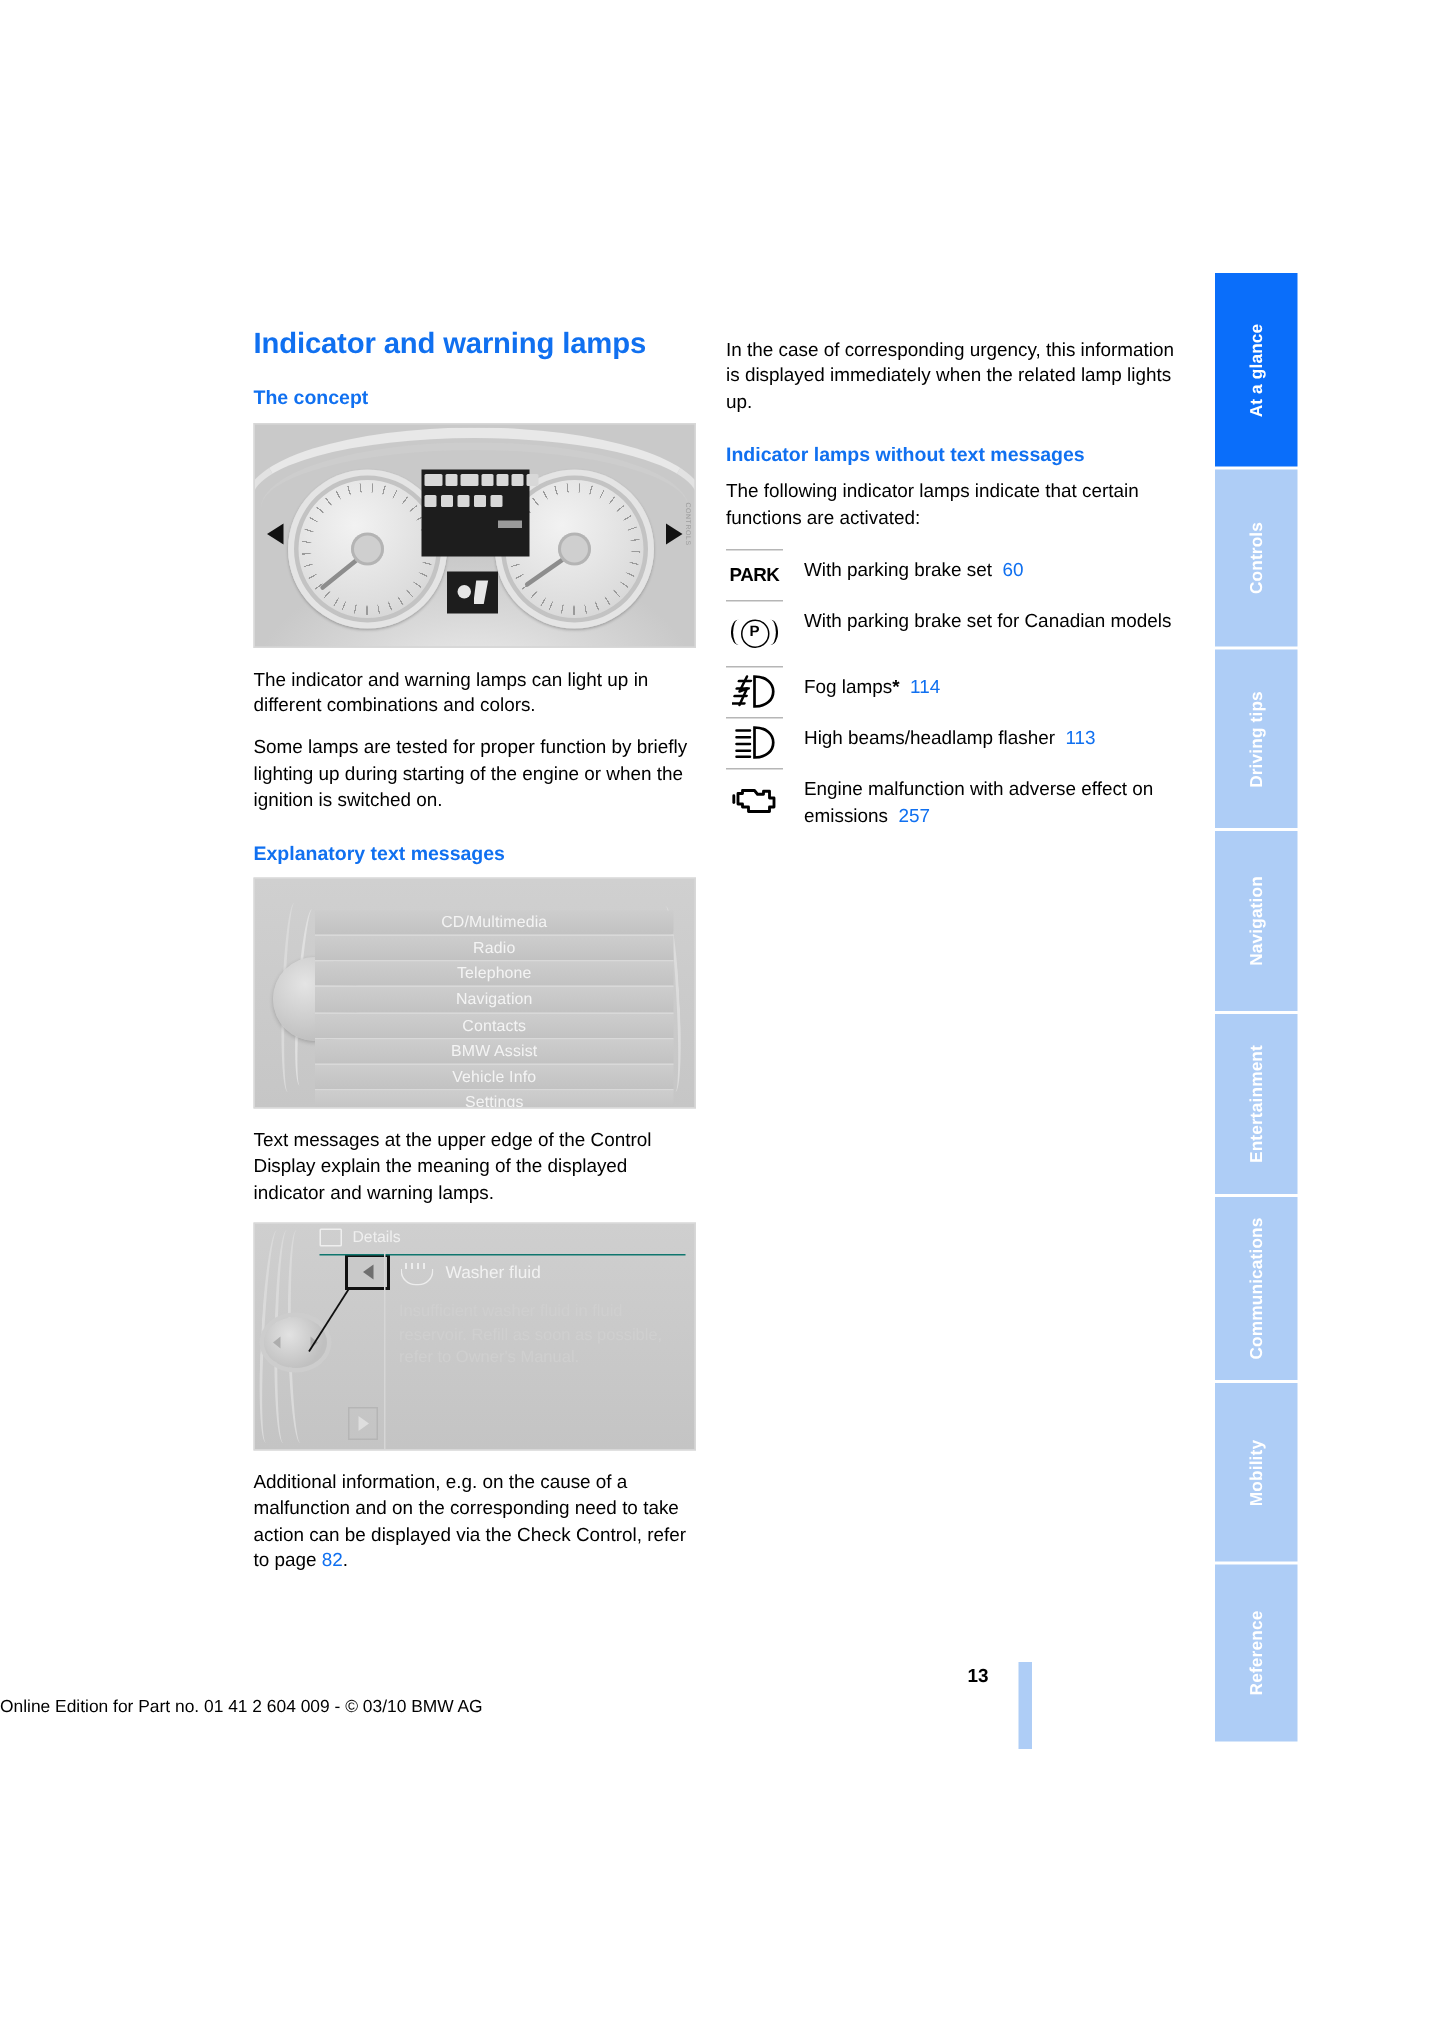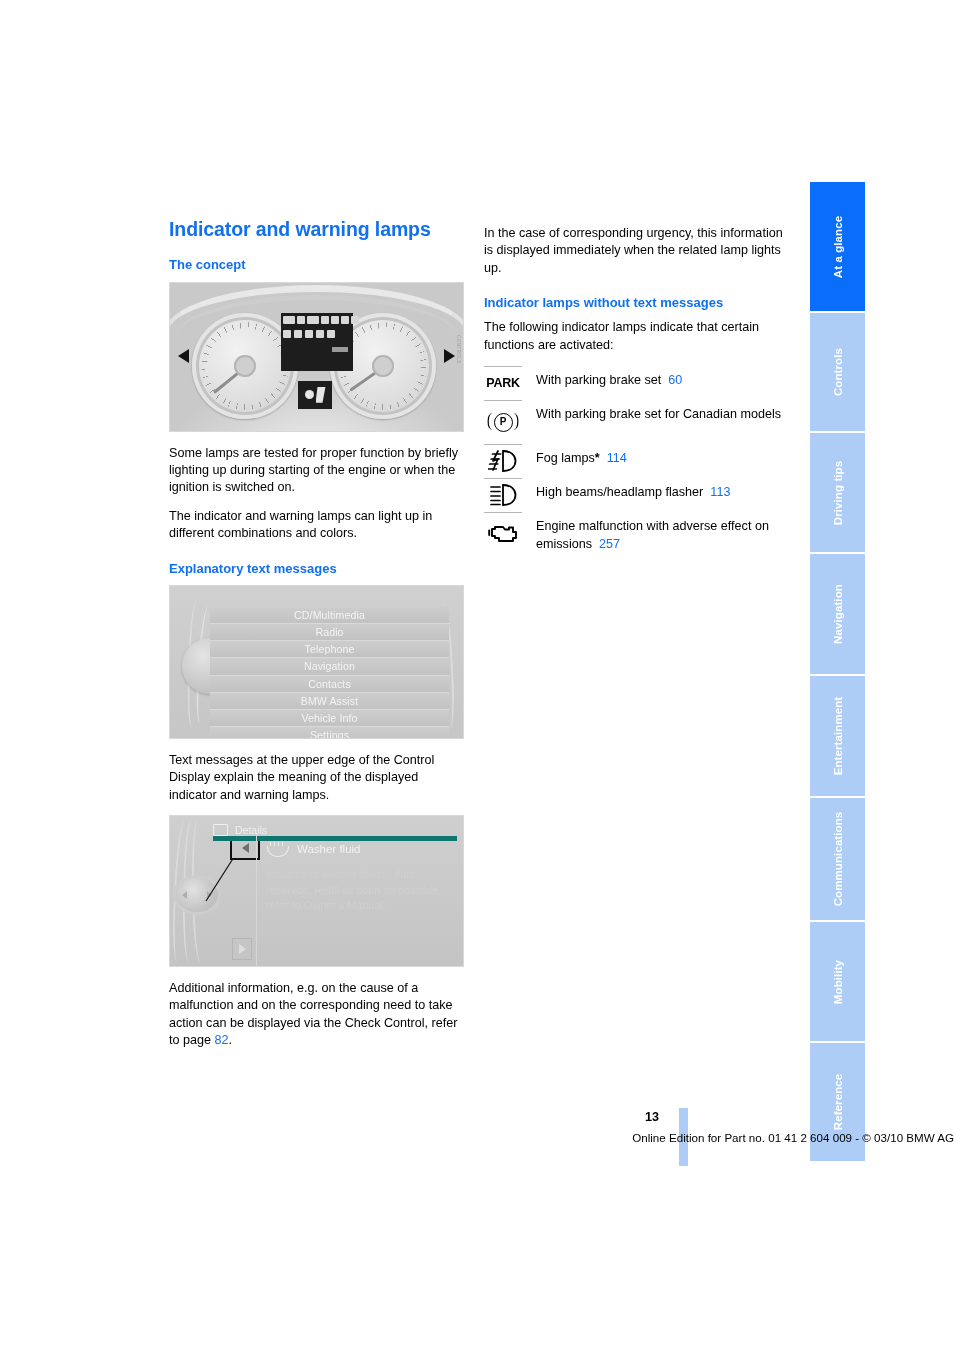--- a/index.html
+++ b/index.html
@@ -107,21 +107,21 @@
   .scr-arc3{position:absolute;right:10px;top:18px;width:10px;height:124px;border-right:2px solid #dcdcdc;
     border-radius:50%;transform:rotate(-3deg);}
   .menu{position:absolute;left:40px;top:21px;right:14px;}
   .menu .mi{height:16.2px;background:linear-gradient(180deg,#cdcdcd,#c2c2c2);
     border-bottom:1px solid #d9d9d9;display:flex;align-items:center;justify-content:center;}
   .menu .mi span{font-size:10.6px;color:#f4f4f4;letter-spacing:.1px;}
 
   
   .det-bg{position:absolute;inset:0;background:linear-gradient(180deg,#cfcfcf,#c4c4c4);}
   .det-top{position:absolute;left:43px;top:3px;right:6px;height:17px;
-    display:flex;align-items:flex-end;border-bottom:5px solid #0f766e;}
+    display:flex;align-items:flex-start;border-bottom:1px solid #0f766e;}
   .det-top .ic{width:13px;height:10px;border:1.4px solid #efefef;margin-right:7px;border-radius:1px;}
   .det-top .t{font-size:10.5px;color:#efefef;}
   .det-left{position:absolute;left:0;top:0;width:42px;height:100%;}
   .det-left .a1,.det-left .a2,.det-left .a3{position:absolute;top:4px;height:142px;
     border-left:2px solid #dadada;border-radius:50%;width:12px;}
   .det-left .a1{left:4px;transform:rotate(3deg);}
   .det-left .a2{left:13px;transform:rotate(1deg);}
   .det-left .a3{left:22px;transform:rotate(-1deg);}
   .det-knob{position:absolute;left:6px;top:62px;width:42px;height:34px;border-radius:50%;
     background:radial-gradient(circle at 40% 35%,#e2e2e2,#c0c0c0 70%);
@@ -176,21 +176,21 @@
   .tab.active{background:#0a6efa;}
   .tab span{
     position:absolute;left:50%;top:50%;
     transform:translate(-50%,-50%) rotate(-90deg);
     white-space:nowrap;color:#ffffff;font-size:11.5px;font-weight:bold;
     letter-spacing:.1px;
   }
 
   
   .pagenum{position:absolute;right:295px;top:1110px;font-size:12.6px;color:#000;font-weight:bold;}
-  .footer{position:absolute;left:0;top:1131px;width:954px;text-align:right;
+  .footer{position:absolute;left:0;top:1131px;width:954px;text-align:left;
     font-size:11.6px;color:#000;}
   .footbar{position:absolute;left:679px;top:1108px;width:9px;height:58px;background:#aecdf6;}
 </style>
 </head>
 <body>
 
 <div class="page">
 
   <div class="col-left">
 
@@ -233,22 +233,22 @@
       </div>
       <div class="cl-belt">
         <div class="p"></div>
           <div class="p2"></div>
       </div>
       <div class="cl-arrow l"></div>
       <div class="cl-arrow r"></div>
       <div class="cl-credit">CONTROLS</div>
     </div>
 
+    <p class="body">The indicator and warning lamps can light up in different combinations and colors.</p>
     <p class="body">Some lamps are tested for proper function by briefly lighting up during starting of the engine or when the ignition is switched on.</p>
-    <p class="body">The indicator and warning lamps can light up in different combinations and colors.</p>
 
     <h2 class="sub tight">Explanatory text messages</h2>
 
     <div class="fig screen">
       <div class="scr-bg"></div>
       <div class="scr-arc2"></div>
       <div class="scr-arc"></div>
       <div class="scr-arc3"></div>
       <div class="scr-knob"></div>
       <div class="menu">

